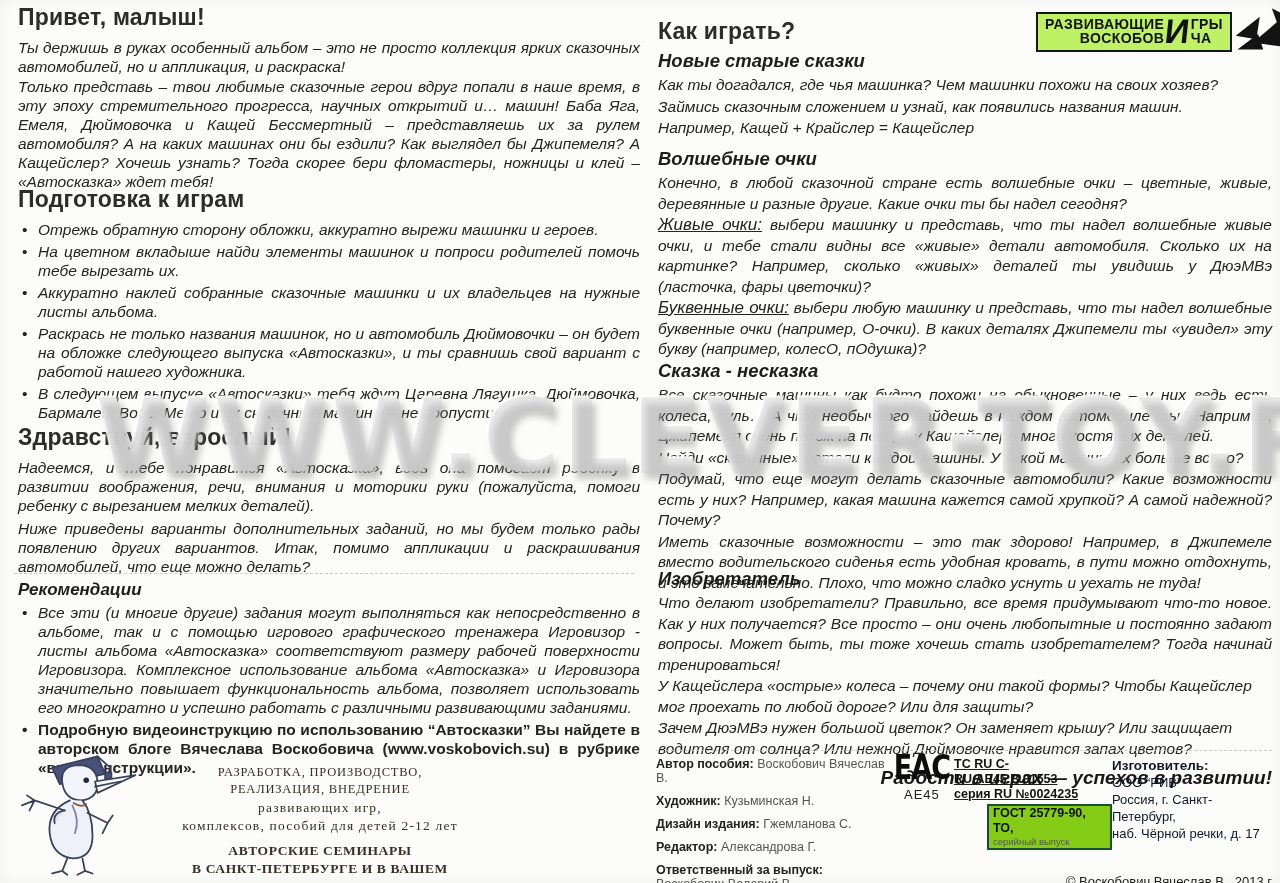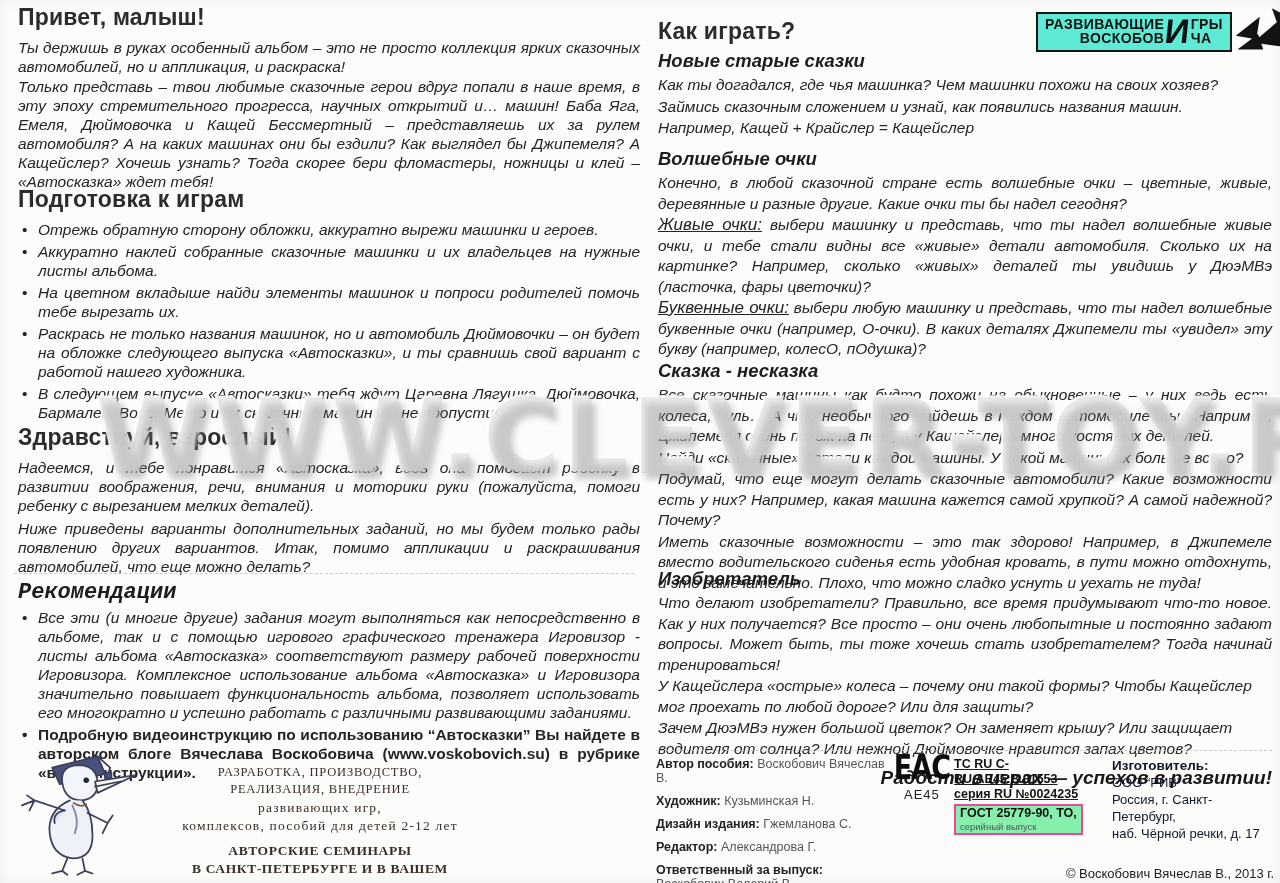--- a/index.html
+++ b/index.html
@@ -49,21 +49,21 @@
   .uline-label {
     font-size:17px; text-decoration:underline; font-style:italic;
   }
   .bold-para { font-style:normal; font-weight:bold; text-align:justify; }
   .dashed-sep {
     position:absolute; border-top:1px dashed #c8c8c2; height:0; opacity:0.9;
   }
   
   .logo-wrap { position:absolute; left:1036px; top:12px; display:flex; align-items:flex-start; z-index:4; }
   .logo-box {
-    border:2.5px solid #151515; background:#5eead4;
+    border:2.5px solid #151515; background:#bef264;
     padding:2px 7px 3px 7px; display:flex; align-items:center;
   }
   .logo-col { display:flex; flex-direction:column; line-height:1.02; }
   .logo-col.rt { align-items:flex-start; }
   .logo-col.lt { align-items:flex-end; }
   .logo-word { font-weight:900; font-size:14px; letter-spacing:0.4px; color:#111; }
   .logo-big-i {
     font-weight:900; font-size:34px; line-height:0.9; color:#111;
     margin:0 1px; transform:skewX(-6deg);
   }
@@ -93,22 +93,22 @@
   .eac-mark { text-align:center; margin-right:4px; }
   .eac-letters {
     font-family:"DejaVu Sans", sans-serif; font-weight:900; font-size:27px;
     line-height:0.82; letter-spacing:-1px; color:#0d0d0d; transform:scaleY(1.25);
     display:inline-block;
   }
   .eac-code { font-size:13px; color:#222; letter-spacing:1px; margin-top:6px; }
   .certnums { width:158px; text-align:left;text-decoration:underline; }
   .cert-line1 { font-weight:bold; font-size:12.5px; color:#111; line-height:15px; }
   .gost-box {
-    border:2px solid #ec4899; margin-top:2px; padding:0 4px 1px 4px;
-    display:inline-block; background:#86efac;
+    border:2px solid #14532d; margin-top:2px; padding:0 4px 1px 4px;
+    display:inline-block; background:#84cc16;margin-left:33px;
   }
   .gost-1 { font-weight:bold; font-size:12.5px; color:#111; line-height:15px; }
   .gost-2 { font-size:9.5px; color:#555; line-height:11px; }
   .maker { width:162px; font-size:13px; color:#0f172a; line-height:17px; }
   .maker-label { font-weight:bold; font-size:13.5px; }
   .copy-line { text-align:right; font-size:13px; color:#1c1c1c; margin-top:4px; line-height:16px; }
   .slogan {
     font-weight:bold; font-style:italic; font-size:19px; text-align:right;
     color:#171717; margin-top:8px;
   }
@@ -123,37 +123,37 @@
   <div class="col-left" style="top:4px;">
     <div class="h-block">Привет, малыш!</div>
     <p class="body-text">Ты держишь в руках особенный альбом – это не просто коллекция ярких сказочных автомобилей, но и аппликация, и раскраска!</p>
     <p class="body-text">Только представь – твои любимые сказочные герои вдруг попали в наше время, в эту эпоху стремительного прогресса, научных открытий и…  машин! Баба Яга, Емеля, Дюймовочка и Кащей Бессмертный – представляешь их за рулем автомобиля? А на каких машинах они бы ездили? Как выглядел бы Джипемеля? А Кащейслер? Хочешь узнать? Тогда скорее бери фломастеры, ножницы и клей – «Автосказка» ждет тебя!</p>
   </div>
 
   <div class="col-left" style="top:186px;">
     <div class="h-block">Подготовка к играм</div>
     <ul class="bullets body-text">
       <li>Отрежь обратную сторону обложки, аккуратно вырежи машинки и героев.</li>
+      <li>На цветном вкладыше найди элементы машинок и попроси родителей помочь тебе вырезать их.</li>
       <li>Аккуратно наклей собранные сказочные машинки и их владельцев на нужные листы альбома.</li>
-      <li>На цветном вкладыше найди элементы машинок и попроси родителей помочь тебе вырезать их.</li>
       <li>Раскрась не только названия машинок, но и автомобиль Дюймовочки – он будет на обложке следующего выпуска «Автосказки», и ты сравнишь свой вариант с работой нашего художника.</li>
       <li>В следующем выпуске «Автосказки» тебя ждут Царевна Лягушка, Дюймовочка, Бармалей, ВоронМетр и их сказочные машины – не пропусти!</li>
     </ul>
   </div>
 
   <div class="col-left" style="top:424px;">
     <div class="h-block">Здравствуй, взрослый!</div>
     <p class="body-text" style="margin-bottom:4px;">Надеемся, и тебе понравится «Автосказка», ведь она помогает ребенку в развитии воображения, речи, внимания и моторики руки (пожалуйста, помоги ребенку с вырезанием мелких деталей).</p>
     <p class="body-text">Ниже приведены варианты дополнительных заданий, но мы будем только рады появлению других вариантов. Итак, помимо аппликации и раскрашивания автомобилей, что еще можно делать?</p>
   </div>
 
   <div class="dashed-sep" style="left:14px; top:573px; width:620px;"></div>
 
   <div class="col-left" style="top:580px;">
-    <div class="sub-head" style="font-size:22px;font-family:Liberation Mono, monospace;">Рекомендации</div>
+    <div class="sub-head" style="font-size:17px;">Рекомендации</div>
     <ul class="bullets body-text">
       <li>Все эти (и многие другие) задания могут выполняться как непосредственно  в альбоме, так и с помощью игрового графического тренажера Игровизор - листы альбома «Автосказка» соответствуют размеру рабочей поверхности Игровизора. Комплексное использование альбома «Автосказка» и Игровизора значительно повышает функциональность альбома, позволяет использовать его многократно и успешно работать с различными развивающими заданиями.</li>
       <li class="bold-para">Подробную видеоинструкцию по использованию “Автосказки” Вы найдете в авторском блоге Вячеслава Воскобовича (www.voskobovich.su) в рубрике «видеоинструкции».</li>
     </ul>
   </div>
 
   <div class="footer-left">
     <svg class="raven" width="152" height="126" viewBox="0 0 120 100">
       <g stroke="#39405c" stroke-width="1.4" fill="none" stroke-linejoin="round" stroke-linecap="round">
         <polygon points="30,14 66,5 72,19 36,27" fill="#49507a"></polygon>

